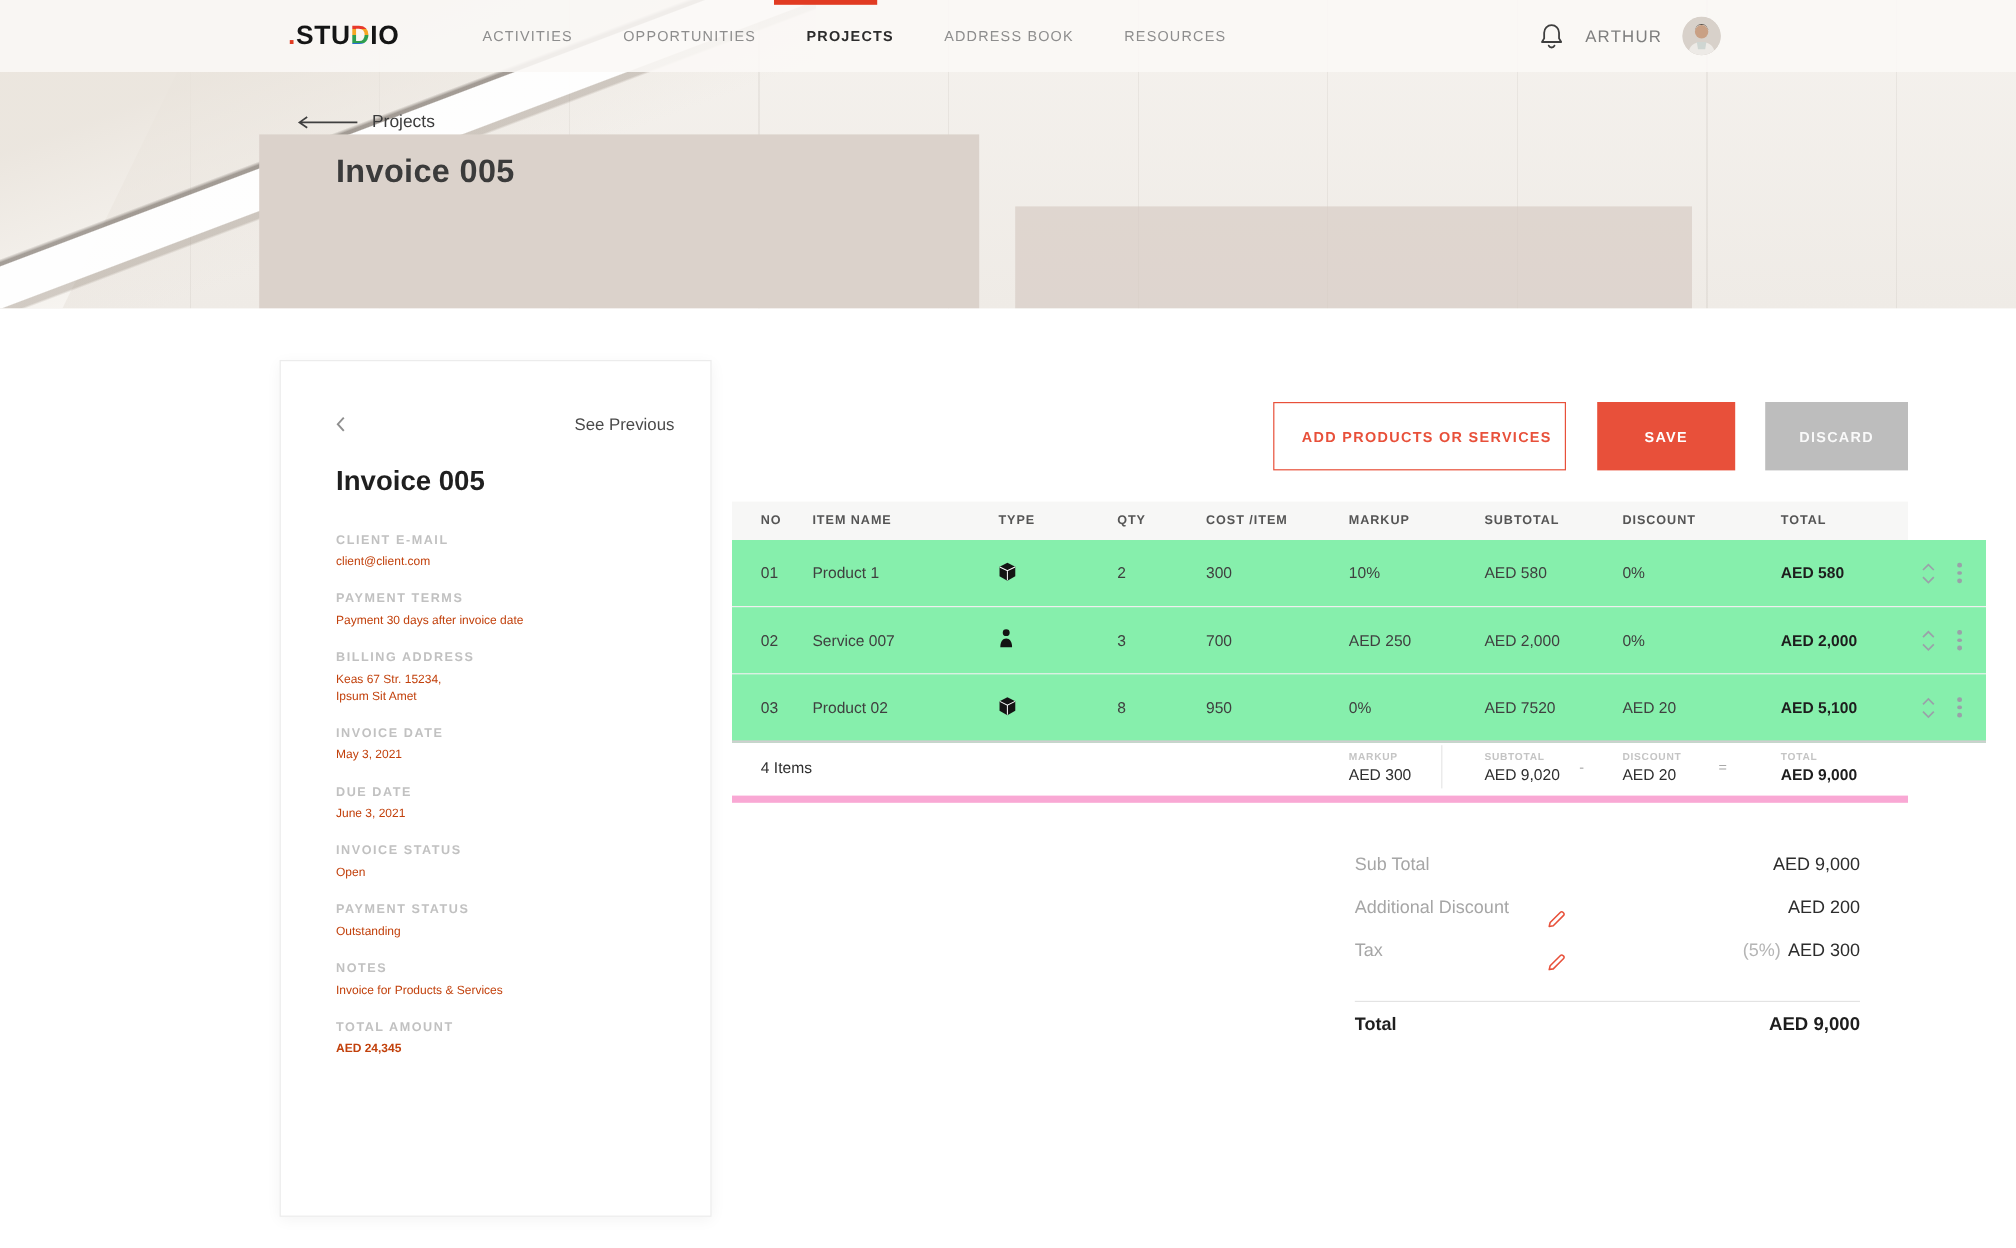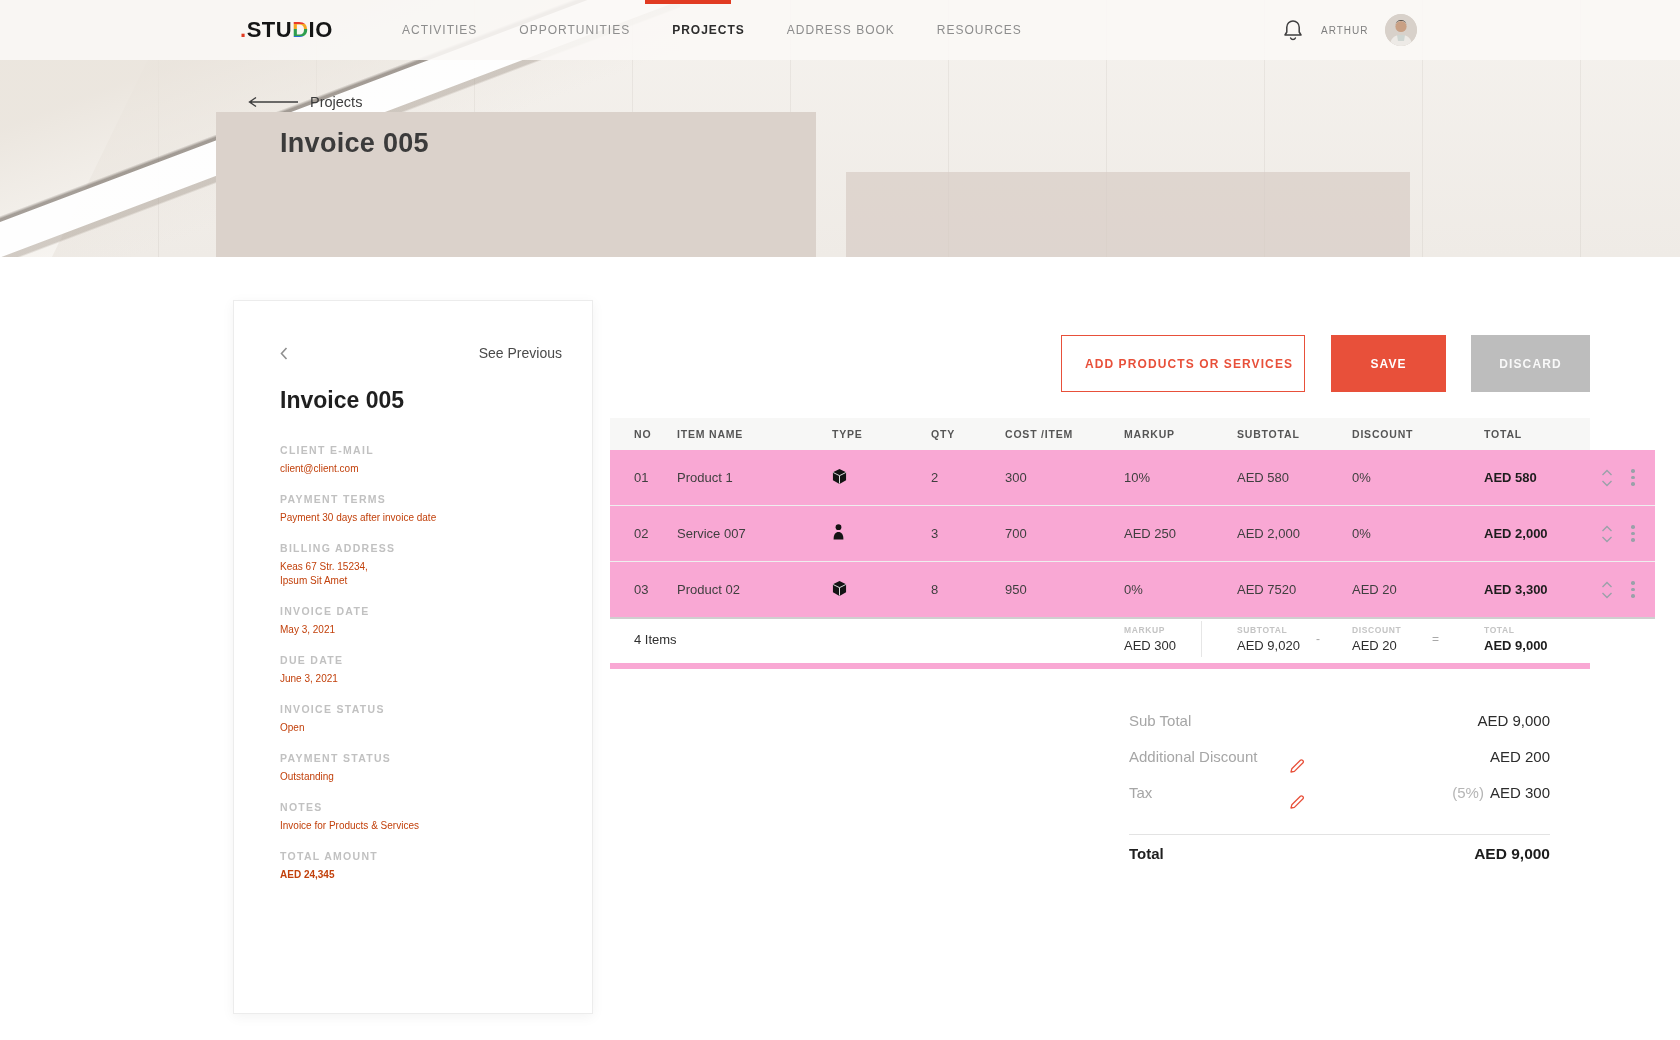--- a/index.html
+++ b/index.html
@@ -29,21 +29,21 @@
   .logo .dot{color:#E13B22;}
   .logo .d{background:linear-gradient(180deg,#e8392b 0 28%,#f5a623 28% 48%,#2e9e4f 48% 72%,#2a6fd1 72% 100%);
            -webkit-background-clip:text;background-clip:text;color:transparent;}
 
   .nav{position:absolute;left:402px;top:0;height:60px;display:flex;align-items:center;gap:42px;}
   .nav-item{font-size:12px;letter-spacing:1px;color:#8d8d8d;cursor:pointer;white-space:nowrap;}
   .nav-item.active{color:#2c2c2c;font-weight:700;}
 
   .topbar-right{position:absolute;left:1282px;top:0;height:60px;display:flex;align-items:center;gap:17px;}
   .bell{display:flex;align-items:center;cursor:pointer;}
-  .user-name{font-size:10px;letter-spacing:1px;color:#7e7e7e;cursor:pointer;}
+  .user-name{font-size:14px;letter-spacing:1px;color:#7e7e7e;cursor:pointer;}
   .avatar{width:32px;height:32px;border-radius:50%;overflow:hidden;background:#d8d1ca;cursor:pointer;flex:0 0 auto;}
 
   .breadcrumb{position:absolute;left:246px;top:94px;display:flex;align-items:center;gap:12px;z-index:4;cursor:pointer;}
   .breadcrumb span{font-size:14.5px;color:#3c3c3c;}
   .page-title{position:absolute;left:280px;top:128px;z-index:4;font-size:27px;font-weight:700;
               color:#3b3b3b;letter-spacing:0.3px;}
 
   
   .card{position:absolute;left:233px;top:300px;width:360px;height:714px;background:#fff;
         border:1px solid #ececec;box-shadow:0 3px 12px rgba(0,0,0,0.05);box-sizing:border-box;
@@ -66,21 +66,21 @@
 
   
   .grid-cols{display:grid;grid-template-columns:67px 155px 99px 74px 119px 113px 115px 132px 106px;}
   .thead{position:absolute;left:610px;top:418px;width:980px;height:32px;background:#f7f7f6;
          align-items:center;}
   .thead .th{font-size:10.5px;letter-spacing:0.8px;color:#555;font-weight:700;white-space:nowrap;}
   .thead .th:first-child{padding-left:24px;}
 
   .tbody{position:absolute;left:610px;top:450px;width:1045px;}
   .trow{display:grid;grid-template-columns:67px 155px 99px 74px 119px 113px 115px 132px 106px 65px;
-        height:55px;align-items:center;border-bottom:1px solid #efefef;cursor:pointer;background:#f9a8d4;}
+        height:55px;align-items:center;border-bottom:1px solid #efefef;cursor:pointer;background:#86efac;}
   .trow:last-child{border-bottom:2px solid #cfcfcf;}
   .trow .td{font-size:13px;color:#3f3f3f;white-space:nowrap;}
   .trow .td:first-child{padding-left:24px;}
   .trow .td.total{font-weight:700;color:#1d1d1d;}
   .row-controls{display:flex;align-items:center;gap:17px;padding-left:10px;}
   .sort-handle,.kebab{cursor:pointer;display:flex;align-items:center;}
   .kebab{flex-direction:column;gap:3px;}
   .kebab i{width:3.5px;height:3.5px;border-radius:50%;background:#9aa1a9;display:block;}
 
   .tfoot{position:absolute;left:610px;top:615px;width:980px;height:48px;border-bottom:6px solid #f9a8d4;
@@ -298,21 +298,21 @@
         <svg width="15" height="17" viewBox="0 0 16 17">
             <path d="M8 0.5 L15 4 L15 12.5 L8 16.5 L1 12.5 L1 4 Z" fill="#141414"></path>
             <path d="M1.2 4.2 L8 7.6 L14.8 4.2 M8 7.6 V16" stroke="#fff" stroke-width="0.9" fill="none"></path>
           </svg>
       </div>
       <div class="td">8</div>
       <div class="td">950</div>
       <div class="td">0%</div>
       <div class="td">AED 7520</div>
       <div class="td">AED 20</div>
-      <div class="td total">AED 3,300</div>
+      <div class="td total">AED 5,100</div>
       <div class="row-controls">
         <span class="sort-handle">
           <svg width="14" height="20" viewBox="0 0 14 20">
               <path d="M2.5 7 L7 2.5 L11.5 7" fill="none" stroke="#9aa1a9" stroke-width="1.4"></path>
               <path d="M2.5 13 L7 17.5 L11.5 13" fill="none" stroke="#9aa1a9" stroke-width="1.4"></path>
             </svg>
         </span>
         <span class="kebab">
             <i></i>
             <i></i>

